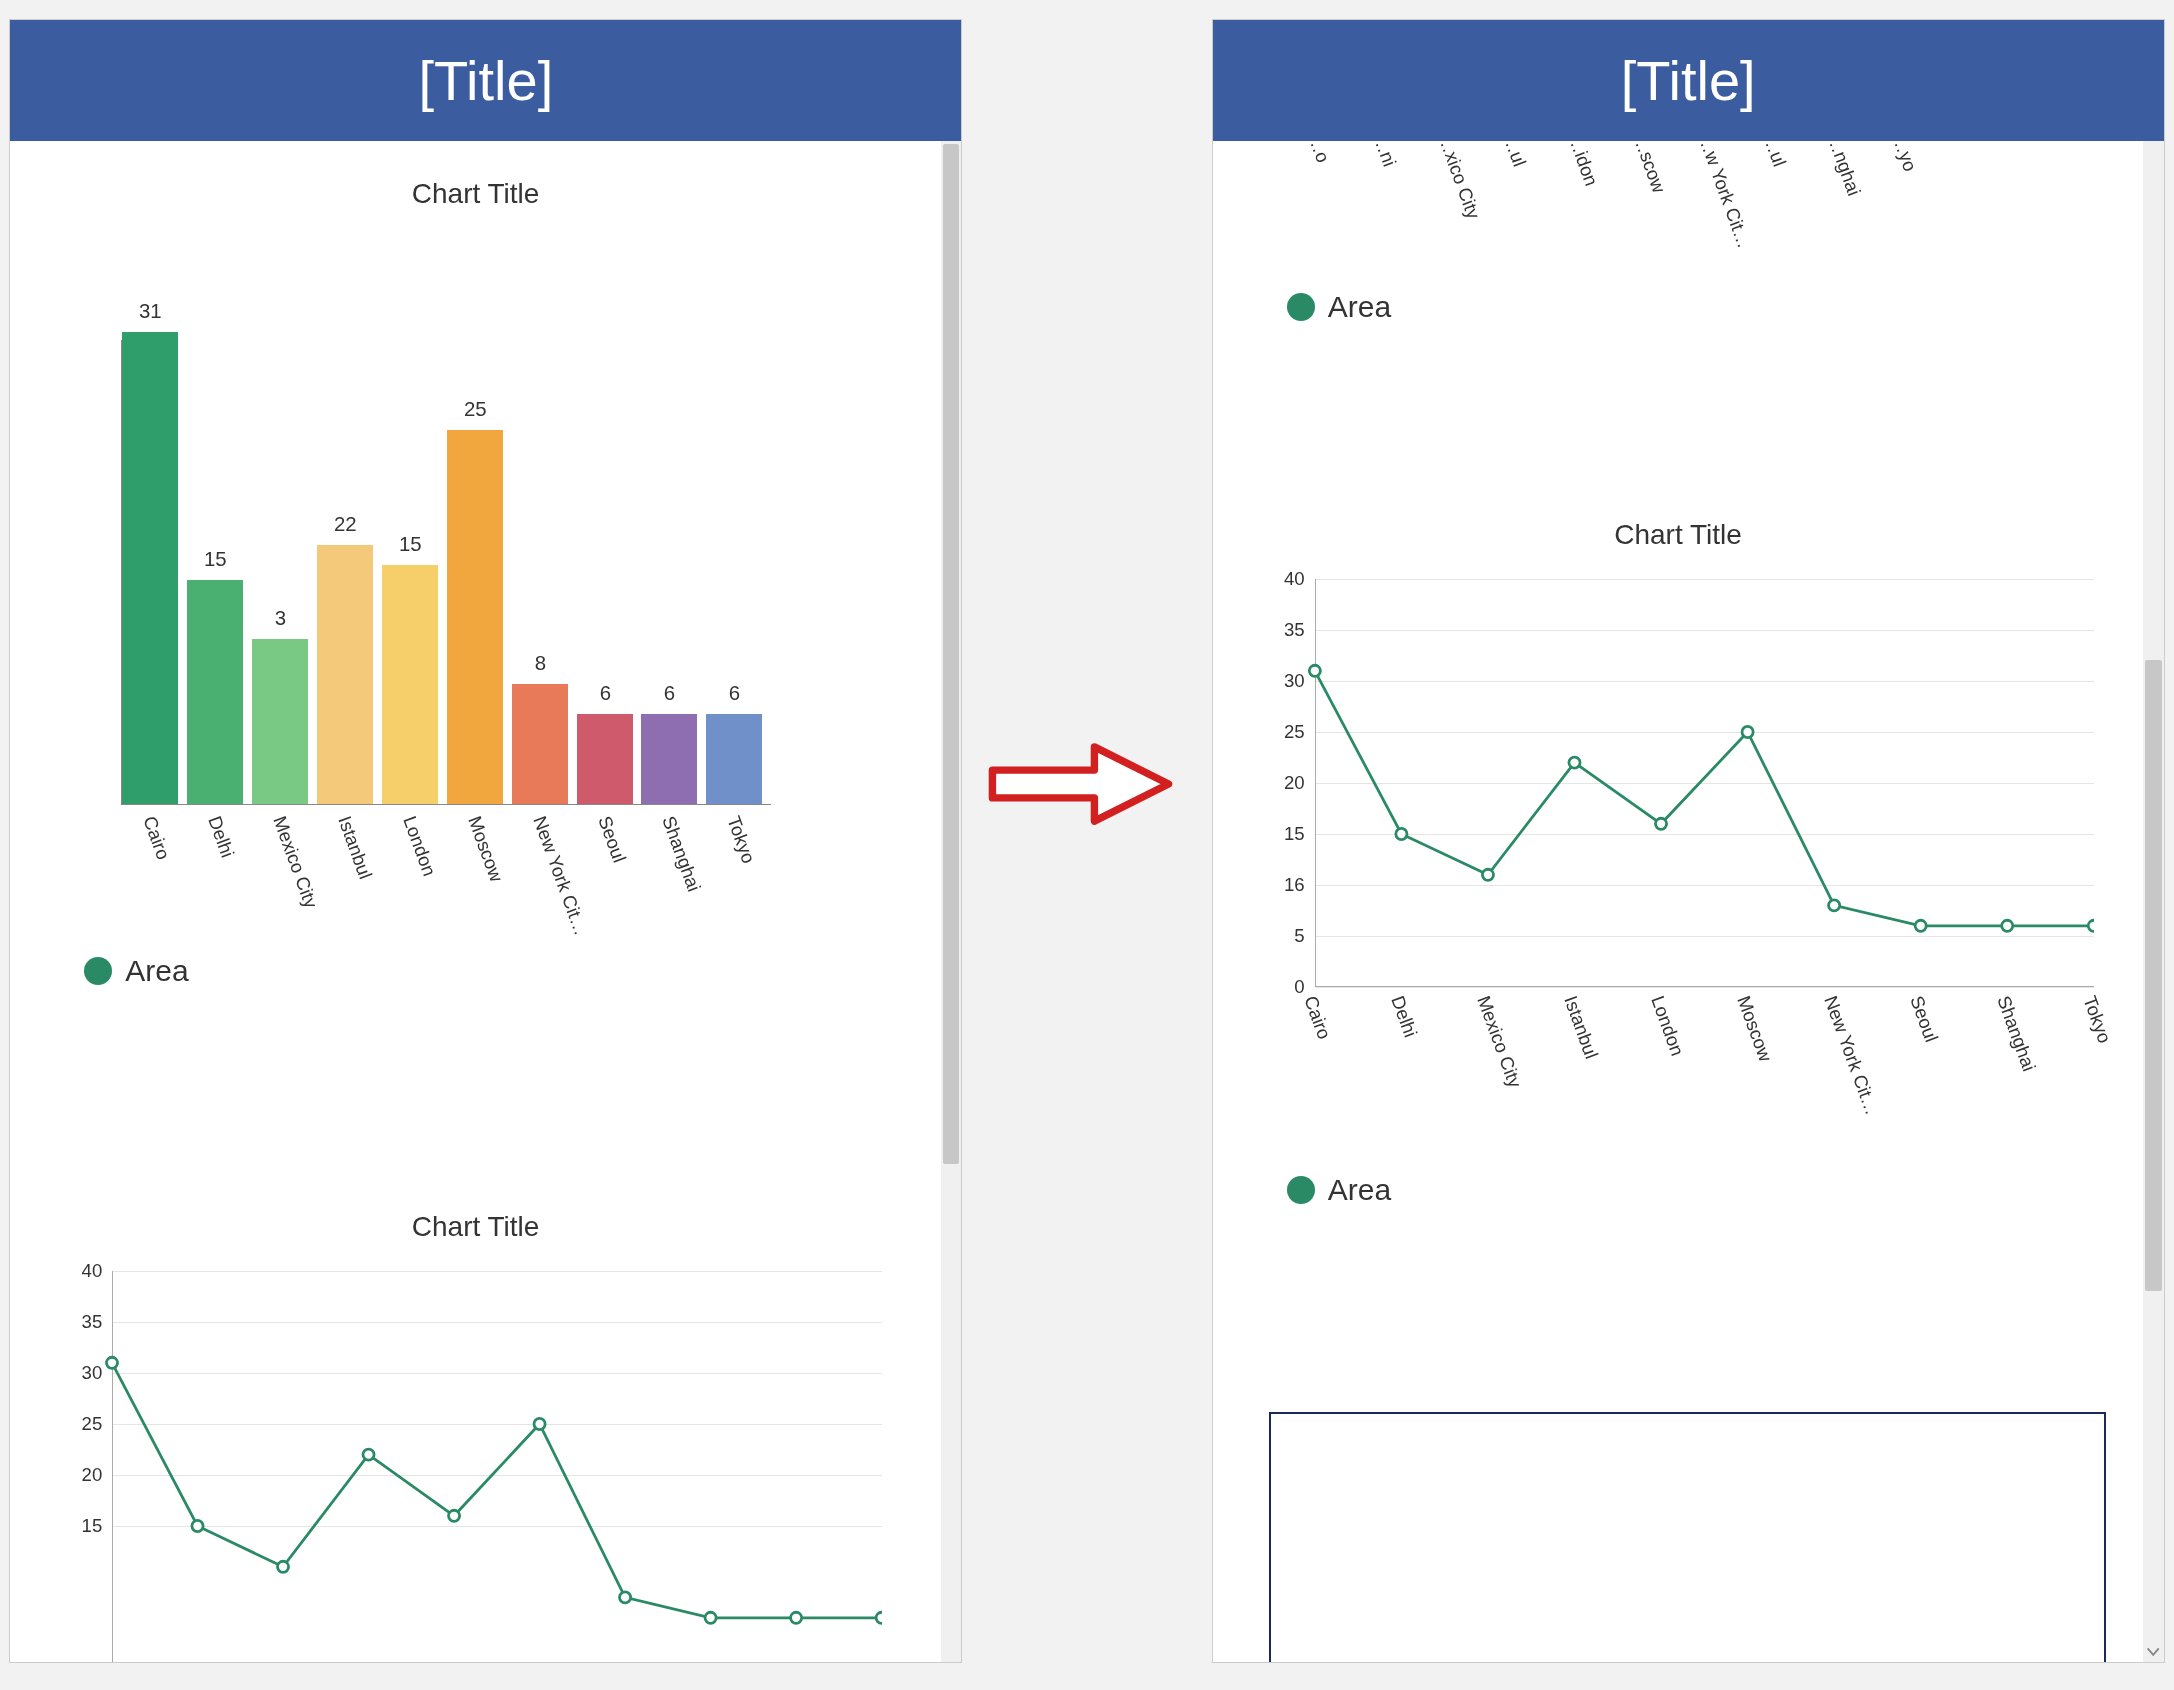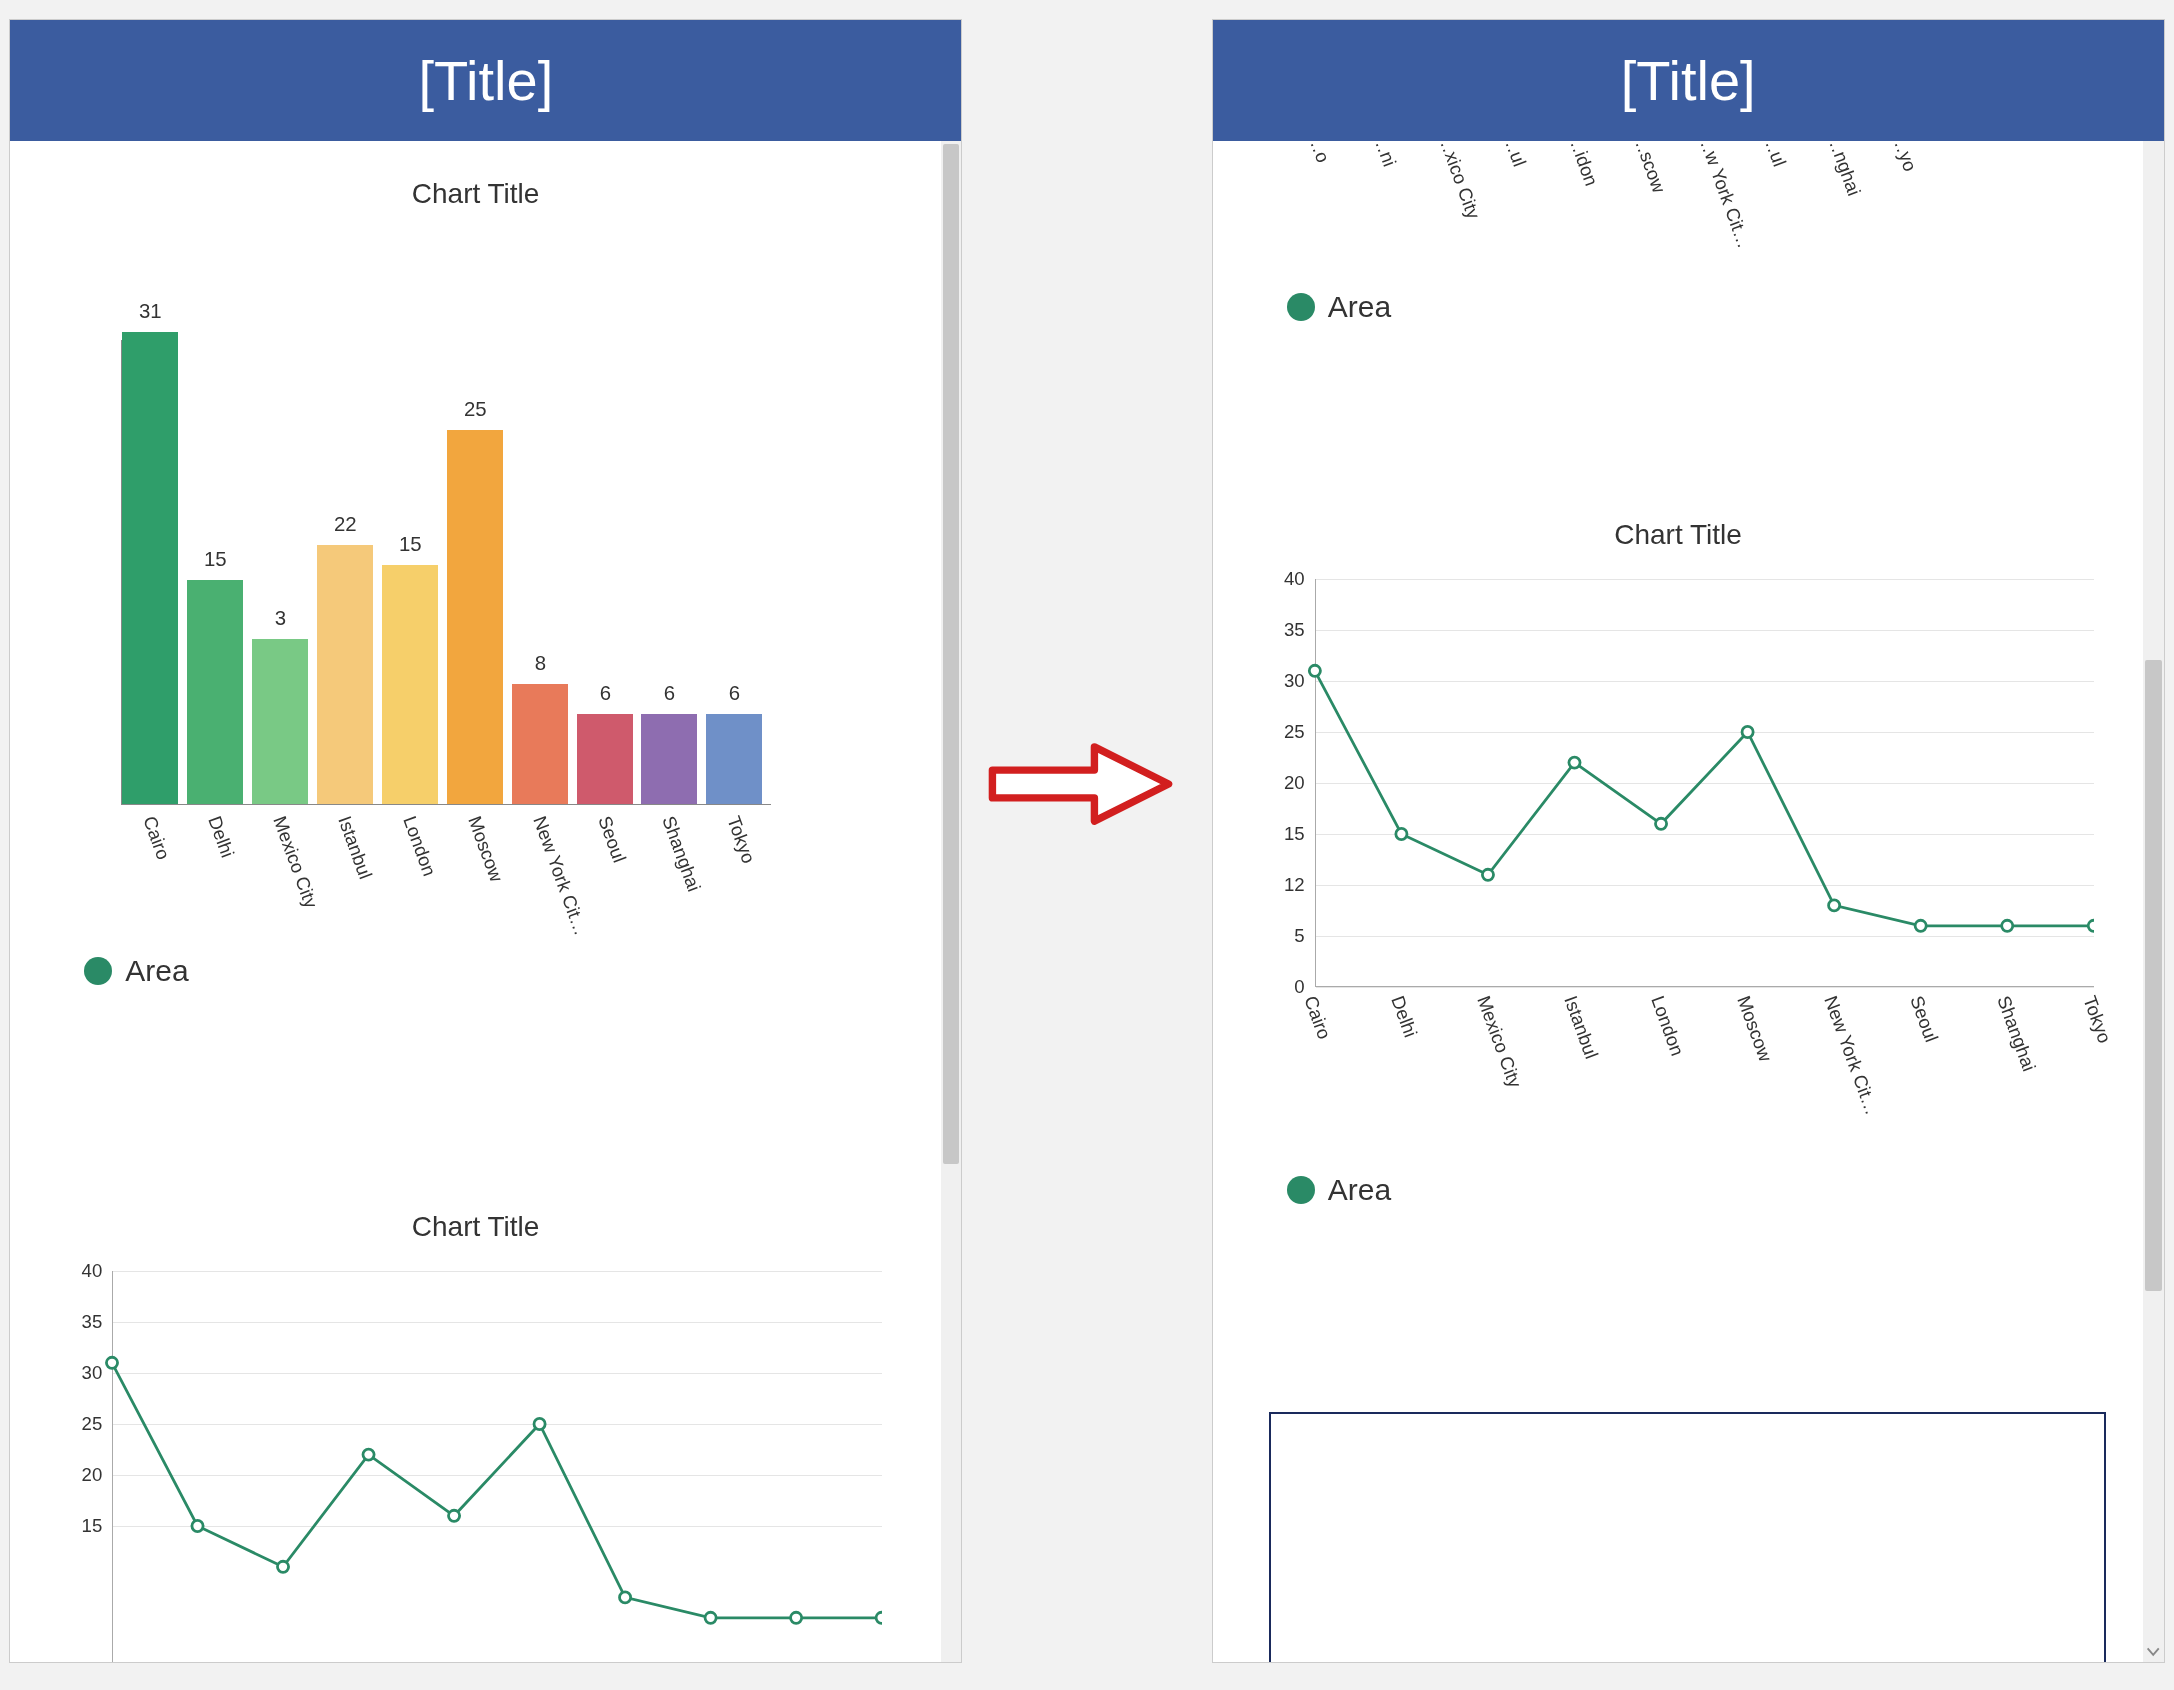--- a/index.html
+++ b/index.html
@@ -182,21 +182,21 @@
             <div class="hline" style="top: 306px;"></div>
             <div class="hline" style="top: 255px;"></div>
             <div class="hline" style="top: 204px;"></div>
             <div class="hline" style="top: 153px;"></div>
             <div class="hline" style="top: 102px;"></div>
             <div class="hline" style="top: 51px;"></div>
             <div class="hline" style="top: 0px;"></div>
           </div>
       <div class="ytick" style="top: 408px;">0</div>
           <div class="ytick" style="top: 357px;">5</div>
-          <div class="ytick" style="top: 306px;">12</div>
+          <div class="ytick" style="top: 306px;">16</div>
           <div class="ytick" style="top: 255px;">15</div>
           <div class="ytick" style="top: 204px;">20</div>
           <div class="ytick" style="top: 153px;">25</div>
           <div class="ytick" style="top: 102px;">30</div>
           <div class="ytick" style="top: 51px;">35</div>
           <div class="ytick" style="top: 0px;">40</div>
           <svg width="835" height="408" style="position: absolute; left: 0px; top: 0px;" viewBox="0 0 900 440">
             <polyline points="60,99 153.33333333333331,275 246.66666666666666,319 340,197.99999999999997 433.3333333333333,264 526.6666666666666,165 620,352 713.3333333333333,374 806.6666666666666,374 900,374 " fill="none" stroke="#2a8a66" stroke-width="3"></polyline>
             <circle cx="60" cy="99" r="6" fill="#fff" stroke="#2a8a66" stroke-width="3"></circle>
             <circle cx="153.33333333333331" cy="275" r="6" fill="#fff" stroke="#2a8a66" stroke-width="3"></circle>

